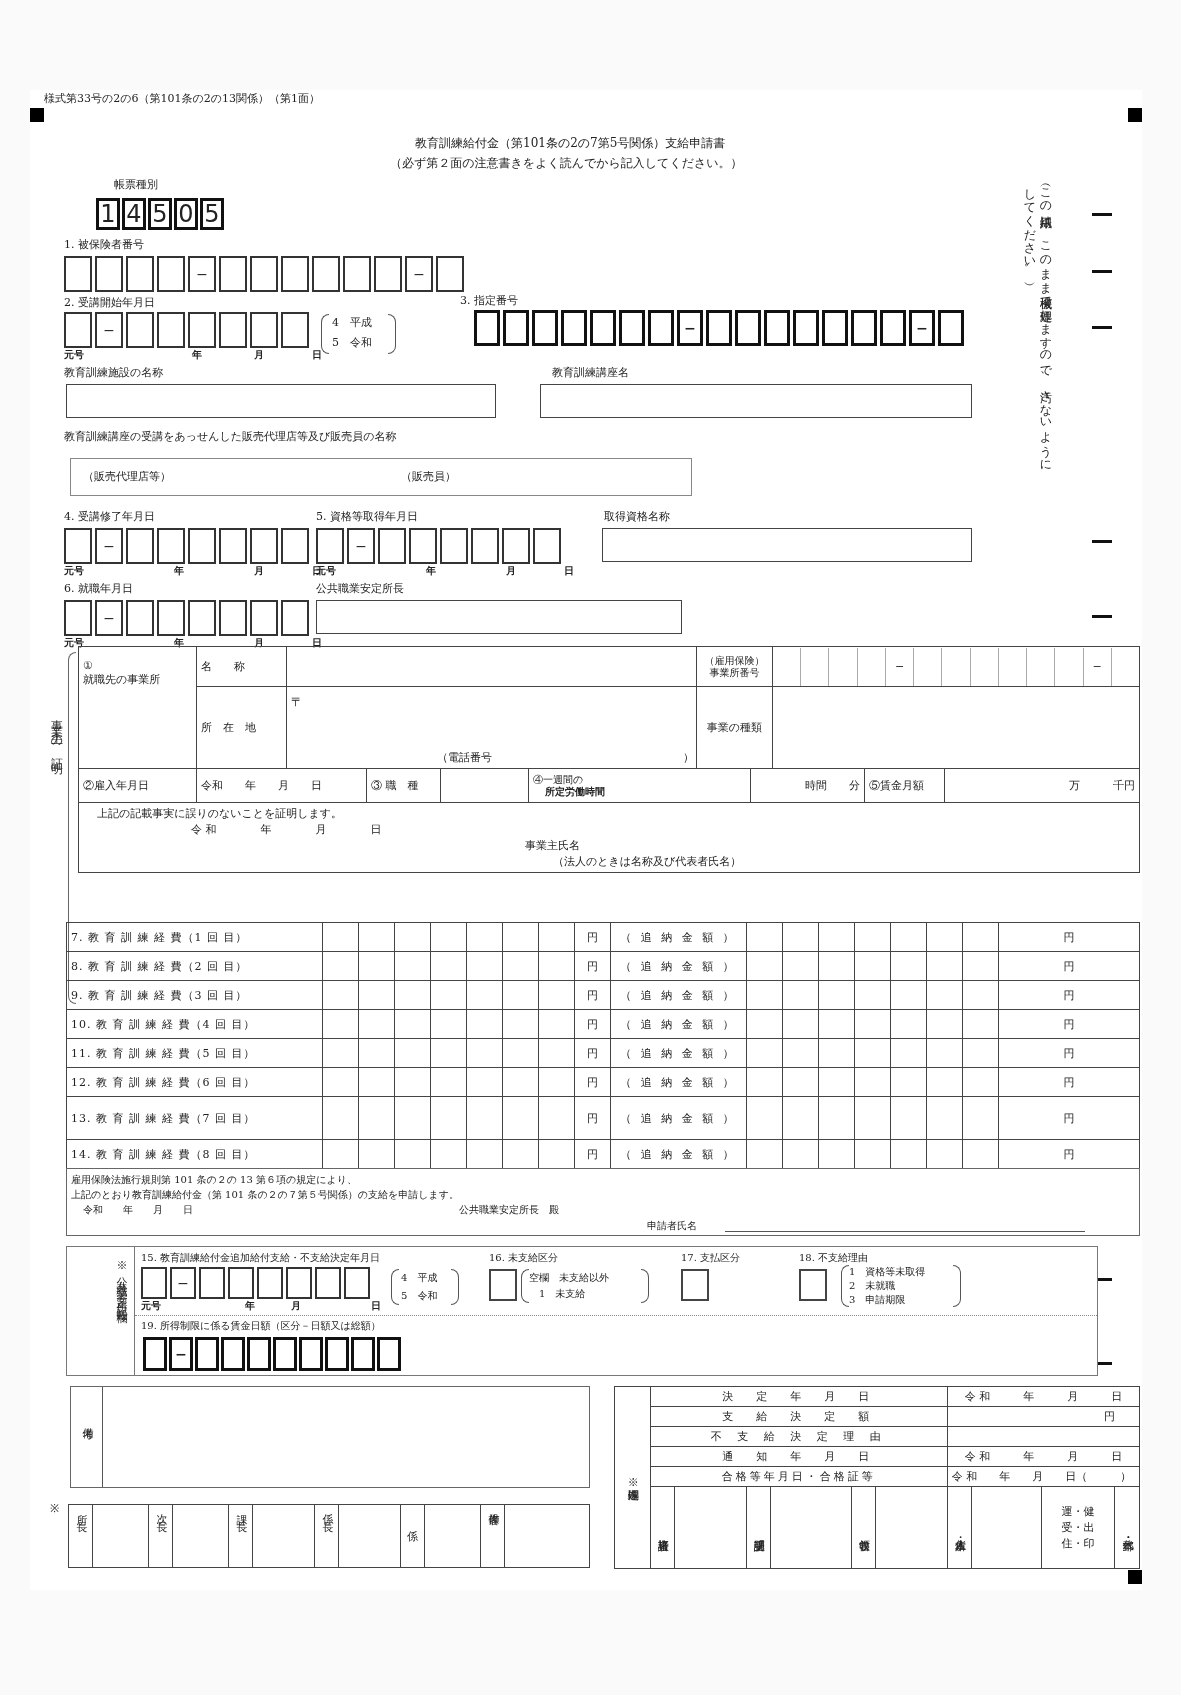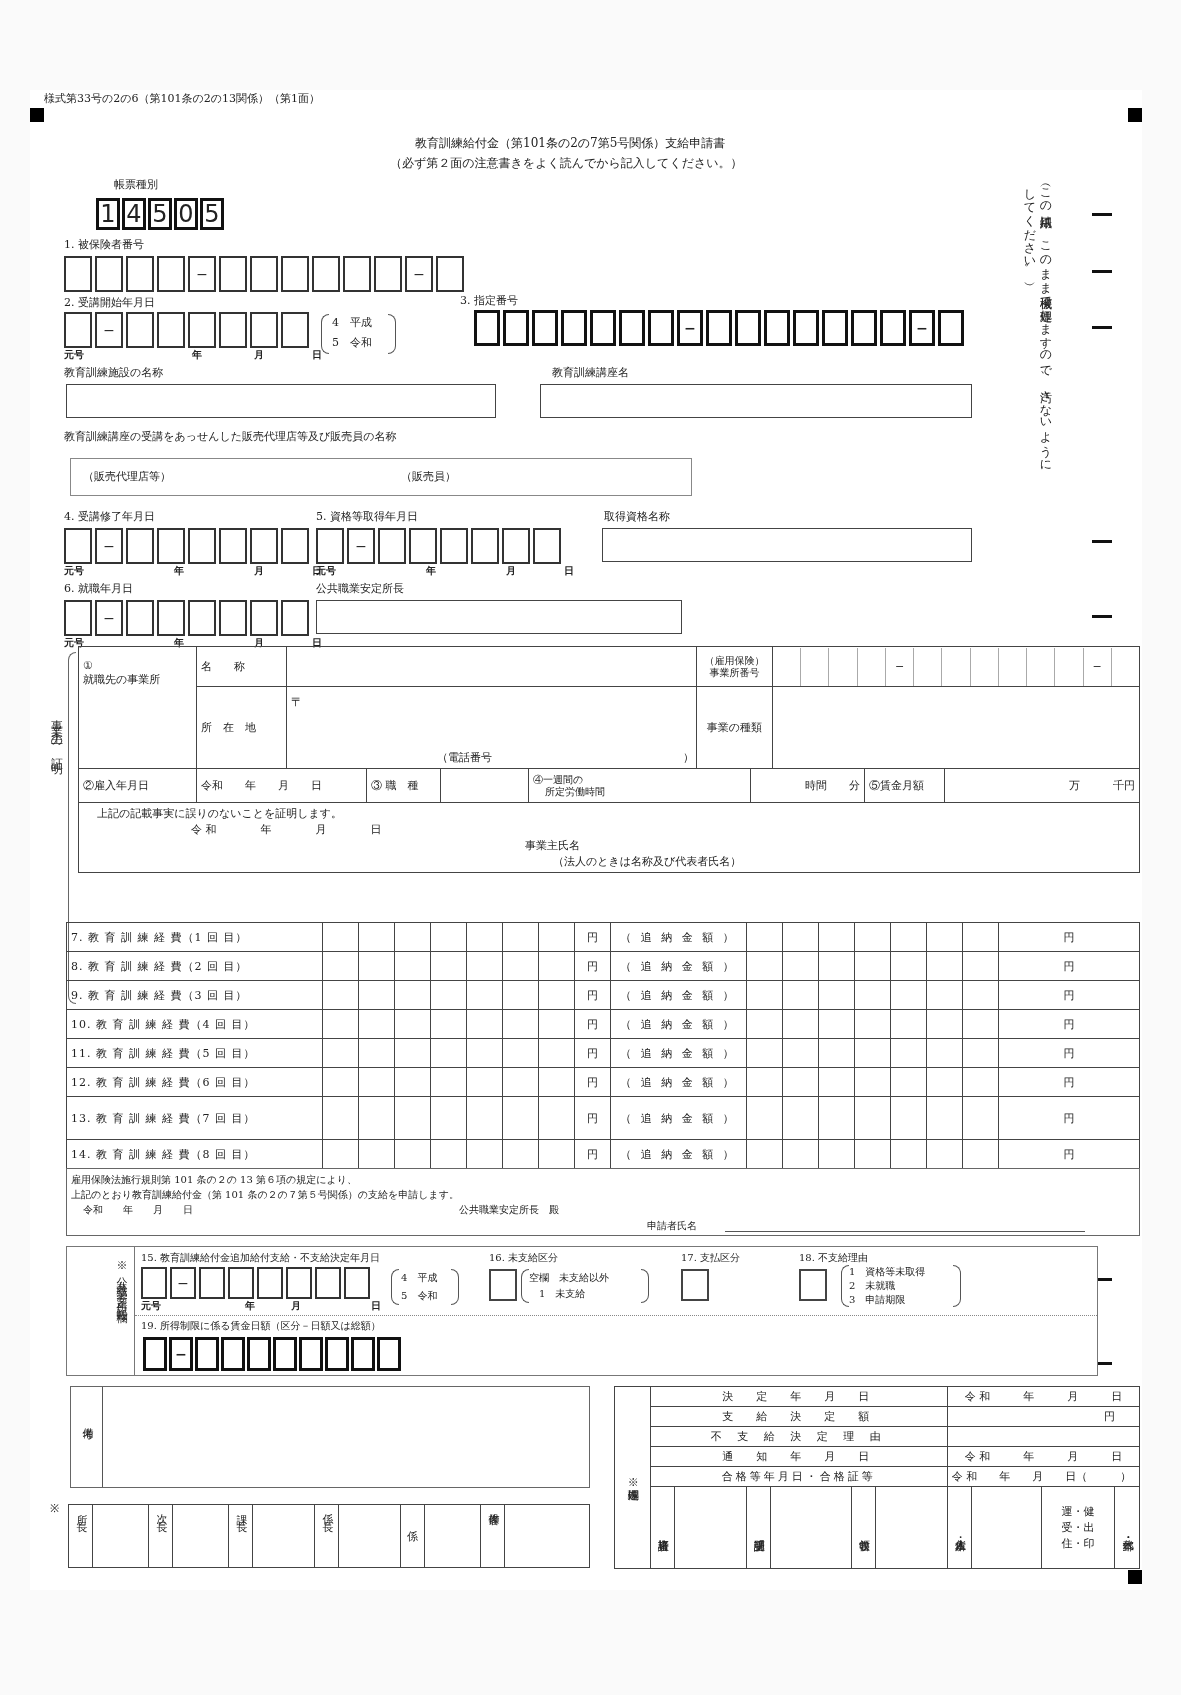--- a/index.html
+++ b/index.html
@@ -233,21 +233,21 @@
 
   <table style="left:48px; top:678px; width:1062px;">
     <tbody>
         <tr style="height:34px;">
       <td style="width:118px;">②雇入年月日</td>
       <td style="width:170px;">令和　　年　　月　　日</td>
       <td style="width:74px;">③ 職　種</td>
       <td style="width:88px;"></td>
       <td style="width:222px; font-size:10px; line-height:12px;">
         <div>④一週間の</div>
-        <div style="padding-left:12px;">所定労働時間</div>
+        <div style="padding-left:12px;font-weight:bold;">所定労働時間</div>
       </td>
       <td style="width:114px; text-align:right;">時間　　分</td>
       <td style="width:80px;">⑤賃金月額</td>
       <td style="text-align:right;">万　　　千円</td>
     </tr>
     <tr style="height:70px;">
       <td colspan="8" style="position:relative; vertical-align:top;">
         <span class="t sm" style="left:18px; top:4px;">上記の記載事実に誤りのないことを証明します。</span>
         <span class="t sm" style="left:112px; top:20px;">令 和　　　　年　　　　月　　　　日</span>
         <span class="t sm" style="left:446px; top:36px;">事業主氏名</span>

